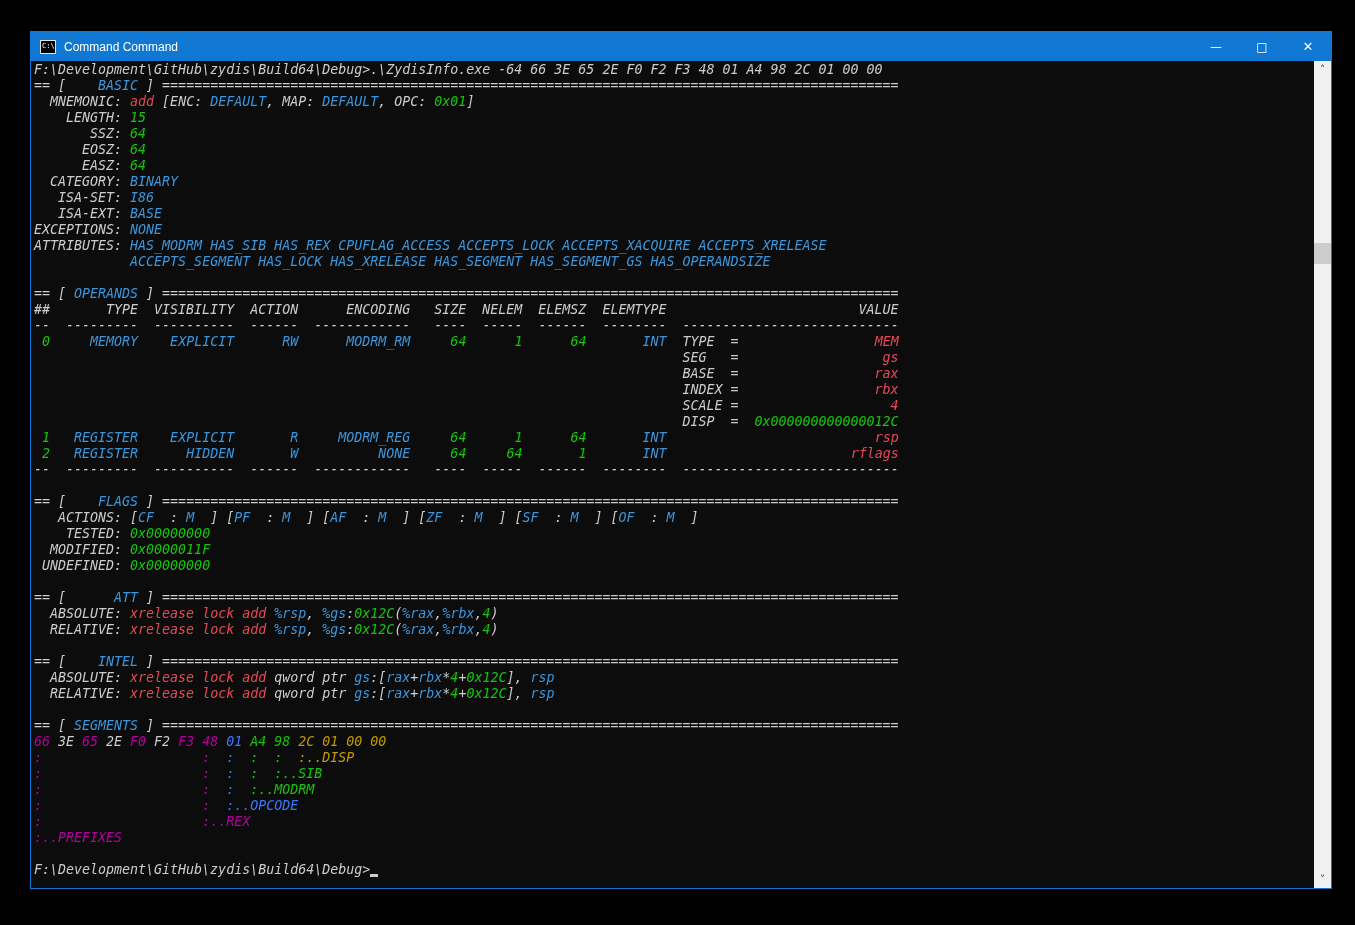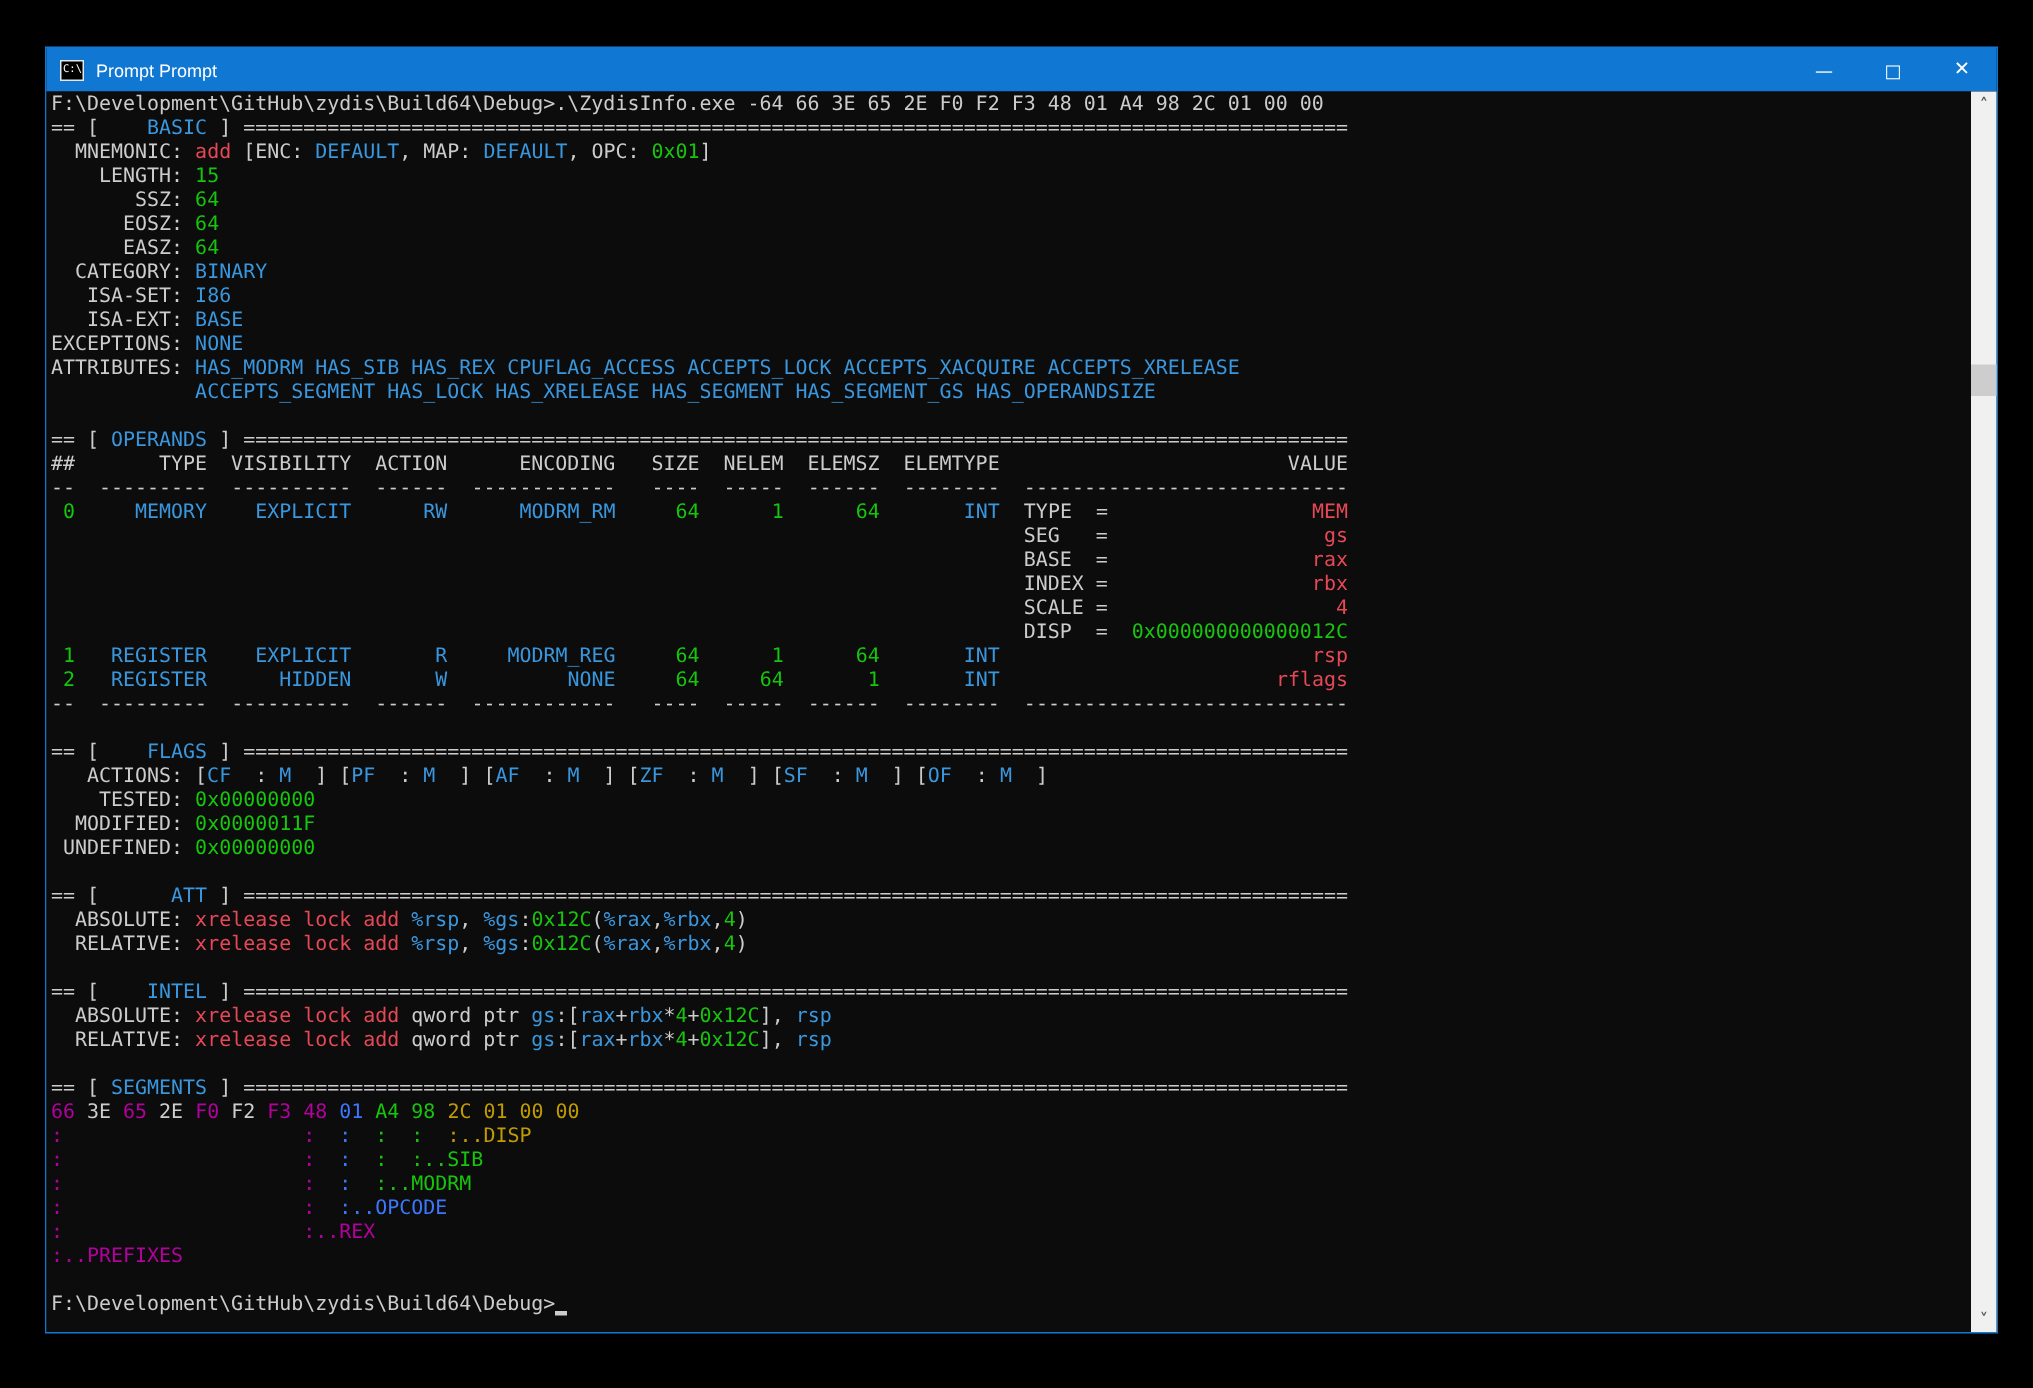--- a/index.html
+++ b/index.html
@@ -11,40 +11,40 @@
   .app-icon { margin-left:9px; width:16px; height:14px; background:#000; border:1px solid #e6e6e6;
               color:#fff; font-family:"DejaVu Sans Mono",monospace; font-size:7px; line-height:11px;
               padding-left:1px; overflow:hidden; flex:none; }
   .title { color:#ffffff; font-family:"Liberation Sans",sans-serif; font-size:12px; margin-left:8px; }
   .controls { margin-left:auto; display:flex; height:100%; }
   .ctl { width:46px; height:100%; display:flex; align-items:center; justify-content:center;
          color:#ffffff; font-family:"DejaVu Sans",sans-serif; font-size:12px; }
   .ctl.close { font-size:13px; }
   .console { position:absolute; top:29px; left:0; right:0; bottom:0; background:#0C0C0C; }
   pre.term { margin:0; padding:1px 0 0 3px; font-family:"DejaVu Sans Mono",monospace;
-             font-size:13.3px; line-height:16px; color:#CCCCCC; }
+             font-size:13.3px; line-height:16px; color:#CCCCCC;font-style:italic; }
   .tl { height:16px; white-space:pre; }
   .cursor { display:inline-block; width:8px; height:13px; vertical-align:text-bottom;
             background:linear-gradient(to top, #CCCCCC 3px, transparent 3px); }
   .scrollbar { position:absolute; top:0; right:0; bottom:0; width:17px; background:#F0F0F0; }
   .sb-btn { position:absolute; left:0; width:17px; height:17px; color:#5a5a5a;
             font-family:"DejaVu Sans",sans-serif; font-size:11px; font-weight:bold;
             display:flex; align-items:center; justify-content:center; }
   .sb-btn.up { top:0; }
   .sb-btn.down { bottom:0; }
   .sb-thumb { position:absolute; left:0; top:182px; width:17px; height:21px; background:#CDCDCD; }
 </style>
 </head>
 <body>
 
 <div class="stage">
   <div class="window" style="border-color: rgb(16, 119, 210);">
     <div class="titlebar" style="background: rgb(16, 119, 210);">
       <div class="app-icon">C:\_</div>
-      <span class="title">Prompt Prompt</span>
+      <span class="title">Command Command</span>
       <div class="controls">
         <div class="ctl">—</div>
         <div class="ctl">□</div>
         <div class="ctl close">✕</div>
       </div>
     </div>
     <div class="console" style="background: rgb(12, 12, 12);">
       <pre class="term" id="term"><div class="tl"><span style="color: rgb(204, 204, 204);">F:\Development\GitHub\zydis\Build64\Debug&gt;.\ZydisInfo.exe -64 66 3E 65 2E F0 F2 F3 48 01 A4 98 2C 01 00 00</span></div><div class="tl"><span style="color: rgb(204, 204, 204);">== [ </span><span style="color: rgb(58, 150, 221);">   BASIC</span><span style="color: rgb(204, 204, 204);"> ] </span><span style="color: rgb(204, 204, 204);">============================================================================================</span></div><div class="tl"><span style="color: rgb(204, 204, 204);">  MNEMONIC: </span><span style="color: rgb(231, 72, 86);">add</span><span style="color: rgb(204, 204, 204);"> [ENC: </span><span style="color: rgb(58, 150, 221);">DEFAULT</span><span style="color: rgb(204, 204, 204);">, MAP: </span><span style="color: rgb(58, 150, 221);">DEFAULT</span><span style="color: rgb(204, 204, 204);">, OPC: </span><span style="color: rgb(22, 198, 12);">0x01</span><span style="color: rgb(204, 204, 204);">]</span></div><div class="tl"><span style="color: rgb(204, 204, 204);">    LENGTH: </span><span style="color: rgb(22, 198, 12);">15</span></div><div class="tl"><span style="color: rgb(204, 204, 204);">       SSZ: </span><span style="color: rgb(22, 198, 12);">64</span></div><div class="tl"><span style="color: rgb(204, 204, 204);">      EOSZ: </span><span style="color: rgb(22, 198, 12);">64</span></div><div class="tl"><span style="color: rgb(204, 204, 204);">      EASZ: </span><span style="color: rgb(22, 198, 12);">64</span></div><div class="tl"><span style="color: rgb(204, 204, 204);">  CATEGORY: </span><span style="color: rgb(58, 150, 221);">BINARY</span></div><div class="tl"><span style="color: rgb(204, 204, 204);">   ISA-SET: </span><span style="color: rgb(58, 150, 221);">I86</span></div><div class="tl"><span style="color: rgb(204, 204, 204);">   ISA-EXT: </span><span style="color: rgb(58, 150, 221);">BASE</span></div><div class="tl"><span style="color: rgb(204, 204, 204);">EXCEPTIONS: </span><span style="color: rgb(58, 150, 221);">NONE</span></div><div class="tl"><span style="color: rgb(204, 204, 204);">ATTRIBUTES: </span><span style="color: rgb(58, 150, 221);">HAS_MODRM HAS_SIB HAS_REX CPUFLAG_ACCESS ACCEPTS_LOCK ACCEPTS_XACQUIRE ACCEPTS_XRELEASE</span></div><div class="tl"><span style="color: rgb(204, 204, 204);">            </span><span style="color: rgb(58, 150, 221);">ACCEPTS_SEGMENT HAS_LOCK HAS_XRELEASE HAS_SEGMENT HAS_SEGMENT_GS HAS_OPERANDSIZE</span></div><div class="tl"></div><div class="tl"><span style="color: rgb(204, 204, 204);">== [ </span><span style="color: rgb(58, 150, 221);">OPERANDS</span><span style="color: rgb(204, 204, 204);"> ] </span><span style="color: rgb(204, 204, 204);">============================================================================================</span></div><div class="tl"><span style="color: rgb(204, 204, 204);">##       TYPE  VISIBILITY  ACTION      ENCODING   SIZE  NELEM  ELEMSZ  ELEMTYPE</span><span style="color: rgb(204, 204, 204);">                        </span><span style="color: rgb(204, 204, 204);">VALUE</span></div><div class="tl"><span style="color: rgb(204, 204, 204);">--  </span><span style="color: rgb(204, 204, 204);">---------</span><span style="color: rgb(204, 204, 204);">  </span><span style="color: rgb(204, 204, 204);">----------</span><span style="color: rgb(204, 204, 204);">  </span><span style="color: rgb(204, 204, 204);">------</span><span style="color: rgb(204, 204, 204);">  </span><span style="color: rgb(204, 204, 204);">------------</span><span style="color: rgb(204, 204, 204);">   </span><span style="color: rgb(204, 204, 204);">----</span><span style="color: rgb(204, 204, 204);">  </span><span style="color: rgb(204, 204, 204);">-----</span><span style="color: rgb(204, 204, 204);">  </span><span style="color: rgb(204, 204, 204);">------</span><span style="color: rgb(204, 204, 204);">  </span><span style="color: rgb(204, 204, 204);">--------</span><span style="color: rgb(204, 204, 204);">  </span><span style="color: rgb(204, 204, 204);">---------------------------</span></div><div class="tl"><span style="color: rgb(22, 198, 12);"> 0</span><span style="color: rgb(204, 204, 204);">  </span><span style="color: rgb(58, 150, 221);">   MEMORY</span><span style="color: rgb(204, 204, 204);">  </span><span style="color: rgb(58, 150, 221);">  EXPLICIT</span><span style="color: rgb(204, 204, 204);">  </span><span style="color: rgb(58, 150, 221);">    RW</span><span style="color: rgb(204, 204, 204);">  </span><span style="color: rgb(58, 150, 221);">    MODRM_RM</span><span style="color: rgb(204, 204, 204);">   </span><span style="color: rgb(22, 198, 12);">  64</span><span style="color: rgb(204, 204, 204);">  </span><span style="color: rgb(22, 198, 12);">    1</span><span style="color: rgb(204, 204, 204);">  </span><span style="color: rgb(22, 198, 12);">    64</span><span style="color: rgb(204, 204, 204);">  </span><span style="color: rgb(58, 150, 221);">     INT</span><span style="color: rgb(204, 204, 204);">  TYPE  =</span><span style="color: rgb(204, 204, 204);">                 </span><span style="color: rgb(231, 72, 86);">MEM</span></div><div class="tl"><span style="color: rgb(204, 204, 204);">                                                                                 </span><span style="color: rgb(204, 204, 204);">SEG   =</span><span style="color: rgb(204, 204, 204);">                  </span><span style="color: rgb(231, 72, 86);">gs</span></div><div class="tl"><span style="color: rgb(204, 204, 204);">                                                                                 </span><span style="color: rgb(204, 204, 204);">BASE  =</span><span style="color: rgb(204, 204, 204);">                 </span><span style="color: rgb(231, 72, 86);">rax</span></div><div class="tl"><span style="color: rgb(204, 204, 204);">                                                                                 </span><span style="color: rgb(204, 204, 204);">INDEX =</span><span style="color: rgb(204, 204, 204);">                 </span><span style="color: rgb(231, 72, 86);">rbx</span></div><div class="tl"><span style="color: rgb(204, 204, 204);">                                                                                 </span><span style="color: rgb(204, 204, 204);">SCALE =</span><span style="color: rgb(204, 204, 204);">                   </span><span style="color: rgb(231, 72, 86);">4</span></div><div class="tl"><span style="color: rgb(204, 204, 204);">                                                                                 </span><span style="color: rgb(204, 204, 204);">DISP  =  </span><span style="color: rgb(22, 198, 12);">0x000000000000012C</span></div><div class="tl"><span style="color: rgb(22, 198, 12);"> 1</span><span style="color: rgb(204, 204, 204);">  </span><span style="color: rgb(58, 150, 221);"> REGISTER</span><span style="color: rgb(204, 204, 204);">  </span><span style="color: rgb(58, 150, 221);">  EXPLICIT</span><span style="color: rgb(204, 204, 204);">  </span><span style="color: rgb(58, 150, 221);">     R</span><span style="color: rgb(204, 204, 204);">  </span><span style="color: rgb(58, 150, 221);">   MODRM_REG</span><span style="color: rgb(204, 204, 204);">   </span><span style="color: rgb(22, 198, 12);">  64</span><span style="color: rgb(204, 204, 204);">  </span><span style="color: rgb(22, 198, 12);">    1</span><span style="color: rgb(204, 204, 204);">  </span><span style="color: rgb(22, 198, 12);">    64</span><span style="color: rgb(204, 204, 204);">  </span><span style="color: rgb(58, 150, 221);">     INT</span><span style="color: rgb(204, 204, 204);">                          </span><span style="color: rgb(231, 72, 86);">rsp</span></div><div class="tl"><span style="color: rgb(22, 198, 12);"> 2</span><span style="color: rgb(204, 204, 204);">  </span><span style="color: rgb(58, 150, 221);"> REGISTER</span><span style="color: rgb(204, 204, 204);">  </span><span style="color: rgb(58, 150, 221);">    HIDDEN</span><span style="color: rgb(204, 204, 204);">  </span><span style="color: rgb(58, 150, 221);">     W</span><span style="color: rgb(204, 204, 204);">  </span><span style="color: rgb(58, 150, 221);">        NONE</span><span style="color: rgb(204, 204, 204);">   </span><span style="color: rgb(22, 198, 12);">  64</span><span style="color: rgb(204, 204, 204);">  </span><span style="color: rgb(22, 198, 12);">   64</span><span style="color: rgb(204, 204, 204);">  </span><span style="color: rgb(22, 198, 12);">     1</span><span style="color: rgb(204, 204, 204);">  </span><span style="color: rgb(58, 150, 221);">     INT</span><span style="color: rgb(204, 204, 204);">                       </span><span style="color: rgb(231, 72, 86);">rflags</span></div><div class="tl"><span style="color: rgb(204, 204, 204);">--  </span><span style="color: rgb(204, 204, 204);">---------</span><span style="color: rgb(204, 204, 204);">  </span><span style="color: rgb(204, 204, 204);">----------</span><span style="color: rgb(204, 204, 204);">  </span><span style="color: rgb(204, 204, 204);">------</span><span style="color: rgb(204, 204, 204);">  </span><span style="color: rgb(204, 204, 204);">------------</span><span style="color: rgb(204, 204, 204);">   </span><span style="color: rgb(204, 204, 204);">----</span><span style="color: rgb(204, 204, 204);">  </span><span style="color: rgb(204, 204, 204);">-----</span><span style="color: rgb(204, 204, 204);">  </span><span style="color: rgb(204, 204, 204);">------</span><span style="color: rgb(204, 204, 204);">  </span><span style="color: rgb(204, 204, 204);">--------</span><span style="color: rgb(204, 204, 204);">  </span><span style="color: rgb(204, 204, 204);">---------------------------</span></div><div class="tl"></div><div class="tl"><span style="color: rgb(204, 204, 204);">== [ </span><span style="color: rgb(58, 150, 221);">   FLAGS</span><span style="color: rgb(204, 204, 204);"> ] </span><span style="color: rgb(204, 204, 204);">============================================================================================</span></div><div class="tl"><span style="color: rgb(204, 204, 204);">   ACTIONS: [</span><span style="color: rgb(58, 150, 221);">CF</span><span style="color: rgb(204, 204, 204);">  : </span><span style="color: rgb(58, 150, 221);">M</span><span style="color: rgb(204, 204, 204);">  ] [</span><span style="color: rgb(58, 150, 221);">PF</span><span style="color: rgb(204, 204, 204);">  : </span><span style="color: rgb(58, 150, 221);">M</span><span style="color: rgb(204, 204, 204);">  ] [</span><span style="color: rgb(58, 150, 221);">AF</span><span style="color: rgb(204, 204, 204);">  : </span><span style="color: rgb(58, 150, 221);">M</span><span style="color: rgb(204, 204, 204);">  ] [</span><span style="color: rgb(58, 150, 221);">ZF</span><span style="color: rgb(204, 204, 204);">  : </span><span style="color: rgb(58, 150, 221);">M</span><span style="color: rgb(204, 204, 204);">  ] [</span><span style="color: rgb(58, 150, 221);">SF</span><span style="color: rgb(204, 204, 204);">  : </span><span style="color: rgb(58, 150, 221);">M</span><span style="color: rgb(204, 204, 204);">  ] [</span><span style="color: rgb(58, 150, 221);">OF</span><span style="color: rgb(204, 204, 204);">  : </span><span style="color: rgb(58, 150, 221);">M</span><span style="color: rgb(204, 204, 204);">  ]</span></div><div class="tl"><span style="color: rgb(204, 204, 204);">    TESTED: </span><span style="color: rgb(22, 198, 12);">0x00000000</span></div><div class="tl"><span style="color: rgb(204, 204, 204);">  MODIFIED: </span><span style="color: rgb(22, 198, 12);">0x0000011F</span></div><div class="tl"><span style="color: rgb(204, 204, 204);"> UNDEFINED: </span><span style="color: rgb(22, 198, 12);">0x00000000</span></div><div class="tl"></div><div class="tl"><span style="color: rgb(204, 204, 204);">== [ </span><span style="color: rgb(58, 150, 221);">     ATT</span><span style="color: rgb(204, 204, 204);"> ] </span><span style="color: rgb(204, 204, 204);">============================================================================================</span></div><div class="tl"><span style="color: rgb(204, 204, 204);">  ABSOLUTE: </span><span style="color: rgb(231, 72, 86);">xrelease lock add</span><span style="color: rgb(204, 204, 204);"> </span><span style="color: rgb(58, 150, 221);">%rsp</span><span style="color: rgb(204, 204, 204);">, </span><span style="color: rgb(58, 150, 221);">%gs</span><span style="color: rgb(204, 204, 204);">:</span><span style="color: rgb(22, 198, 12);">0x12C</span><span style="color: rgb(204, 204, 204);">(</span><span style="color: rgb(58, 150, 221);">%rax</span><span style="color: rgb(204, 204, 204);">,</span><span style="color: rgb(58, 150, 221);">%rbx</span><span style="color: rgb(204, 204, 204);">,</span><span style="color: rgb(22, 198, 12);">4</span><span style="color: rgb(204, 204, 204);">)</span></div><div class="tl"><span style="color: rgb(204, 204, 204);">  RELATIVE: </span><span style="color: rgb(231, 72, 86);">xrelease lock add</span><span style="color: rgb(204, 204, 204);"> </span><span style="color: rgb(58, 150, 221);">%rsp</span><span style="color: rgb(204, 204, 204);">, </span><span style="color: rgb(58, 150, 221);">%gs</span><span style="color: rgb(204, 204, 204);">:</span><span style="color: rgb(22, 198, 12);">0x12C</span><span style="color: rgb(204, 204, 204);">(</span><span style="color: rgb(58, 150, 221);">%rax</span><span style="color: rgb(204, 204, 204);">,</span><span style="color: rgb(58, 150, 221);">%rbx</span><span style="color: rgb(204, 204, 204);">,</span><span style="color: rgb(22, 198, 12);">4</span><span style="color: rgb(204, 204, 204);">)</span></div><div class="tl"></div><div class="tl"><span style="color: rgb(204, 204, 204);">== [ </span><span style="color: rgb(58, 150, 221);">   INTEL</span><span style="color: rgb(204, 204, 204);"> ] </span><span style="color: rgb(204, 204, 204);">============================================================================================</span></div><div class="tl"><span style="color: rgb(204, 204, 204);">  ABSOLUTE: </span><span style="color: rgb(231, 72, 86);">xrelease lock add</span><span style="color: rgb(204, 204, 204);"> qword ptr </span><span style="color: rgb(58, 150, 221);">gs</span><span style="color: rgb(204, 204, 204);">:[</span><span style="color: rgb(58, 150, 221);">rax</span><span style="color: rgb(204, 204, 204);">+</span><span style="color: rgb(58, 150, 221);">rbx</span><span style="color: rgb(204, 204, 204);">*</span><span style="color: rgb(22, 198, 12);">4</span><span style="color: rgb(204, 204, 204);">+</span><span style="color: rgb(22, 198, 12);">0x12C</span><span style="color: rgb(204, 204, 204);">], </span><span style="color: rgb(58, 150, 221);">rsp</span></div><div class="tl"><span style="color: rgb(204, 204, 204);">  RELATIVE: </span><span style="color: rgb(231, 72, 86);">xrelease lock add</span><span style="color: rgb(204, 204, 204);"> qword ptr </span><span style="color: rgb(58, 150, 221);">gs</span><span style="color: rgb(204, 204, 204);">:[</span><span style="color: rgb(58, 150, 221);">rax</span><span style="color: rgb(204, 204, 204);">+</span><span style="color: rgb(58, 150, 221);">rbx</span><span style="color: rgb(204, 204, 204);">*</span><span style="color: rgb(22, 198, 12);">4</span><span style="color: rgb(204, 204, 204);">+</span><span style="color: rgb(22, 198, 12);">0x12C</span><span style="color: rgb(204, 204, 204);">], </span><span style="color: rgb(58, 150, 221);">rsp</span></div><div class="tl"></div><div class="tl"><span style="color: rgb(204, 204, 204);">== [ </span><span style="color: rgb(58, 150, 221);">SEGMENTS</span><span style="color: rgb(204, 204, 204);"> ] </span><span style="color: rgb(204, 204, 204);">============================================================================================</span></div><div class="tl"><span style="color: rgb(180, 0, 158);">66</span><span style="color: rgb(204, 204, 204);"> 3E </span><span style="color: rgb(180, 0, 158);">65</span><span style="color: rgb(204, 204, 204);"> 2E </span><span style="color: rgb(180, 0, 158);">F0</span><span style="color: rgb(204, 204, 204);"> F2 </span><span style="color: rgb(180, 0, 158);">F3 48</span><span style="color: rgb(204, 204, 204);"> </span><span style="color: rgb(59, 120, 255);">01</span><span style="color: rgb(204, 204, 204);"> </span><span style="color: rgb(22, 198, 12);">A4 98</span><span style="color: rgb(204, 204, 204);"> </span><span style="color: rgb(193, 156, 0);">2C 01 00 00</span></div><div class="tl"><span style="color: rgb(180, 0, 158);">:</span><span style="color: rgb(204, 204, 204);">                    </span><span style="color: rgb(180, 0, 158);">:</span><span style="color: rgb(204, 204, 204);">  </span><span style="color: rgb(59, 120, 255);">:</span><span style="color: rgb(204, 204, 204);">  </span><span style="color: rgb(22, 198, 12);">:</span><span style="color: rgb(204, 204, 204);">  </span><span style="color: rgb(22, 198, 12);">:</span><span style="color: rgb(204, 204, 204);">  </span><span style="color: rgb(193, 156, 0);">:..DISP</span></div><div class="tl"><span style="color: rgb(180, 0, 158);">:</span><span style="color: rgb(204, 204, 204);">                    </span><span style="color: rgb(180, 0, 158);">:</span><span style="color: rgb(204, 204, 204);">  </span><span style="color: rgb(59, 120, 255);">:</span><span style="color: rgb(204, 204, 204);">  </span><span style="color: rgb(22, 198, 12);">:</span><span style="color: rgb(204, 204, 204);">  </span><span style="color: rgb(22, 198, 12);">:..SIB</span></div><div class="tl"><span style="color: rgb(180, 0, 158);">:</span><span style="color: rgb(204, 204, 204);">                    </span><span style="color: rgb(180, 0, 158);">:</span><span style="color: rgb(204, 204, 204);">  </span><span style="color: rgb(59, 120, 255);">:</span><span style="color: rgb(204, 204, 204);">  </span><span style="color: rgb(22, 198, 12);">:..MODRM</span></div><div class="tl"><span style="color: rgb(180, 0, 158);">:</span><span style="color: rgb(204, 204, 204);">                    </span><span style="color: rgb(180, 0, 158);">:</span><span style="color: rgb(204, 204, 204);">  </span><span style="color: rgb(59, 120, 255);">:..OPCODE</span></div><div class="tl"><span style="color: rgb(180, 0, 158);">:</span><span style="color: rgb(204, 204, 204);">                    </span><span style="color: rgb(180, 0, 158);">:..REX</span></div><div class="tl"><span style="color: rgb(180, 0, 158);">:..PREFIXES</span></div><div class="tl"></div><div class="tl"><span style="color: rgb(204, 204, 204);">F:\Development\GitHub\zydis\Build64\Debug&gt;</span><span class="cursor"></span></div></pre>
       <div class="scrollbar">
         <div class="sb-btn up">˄</div>

